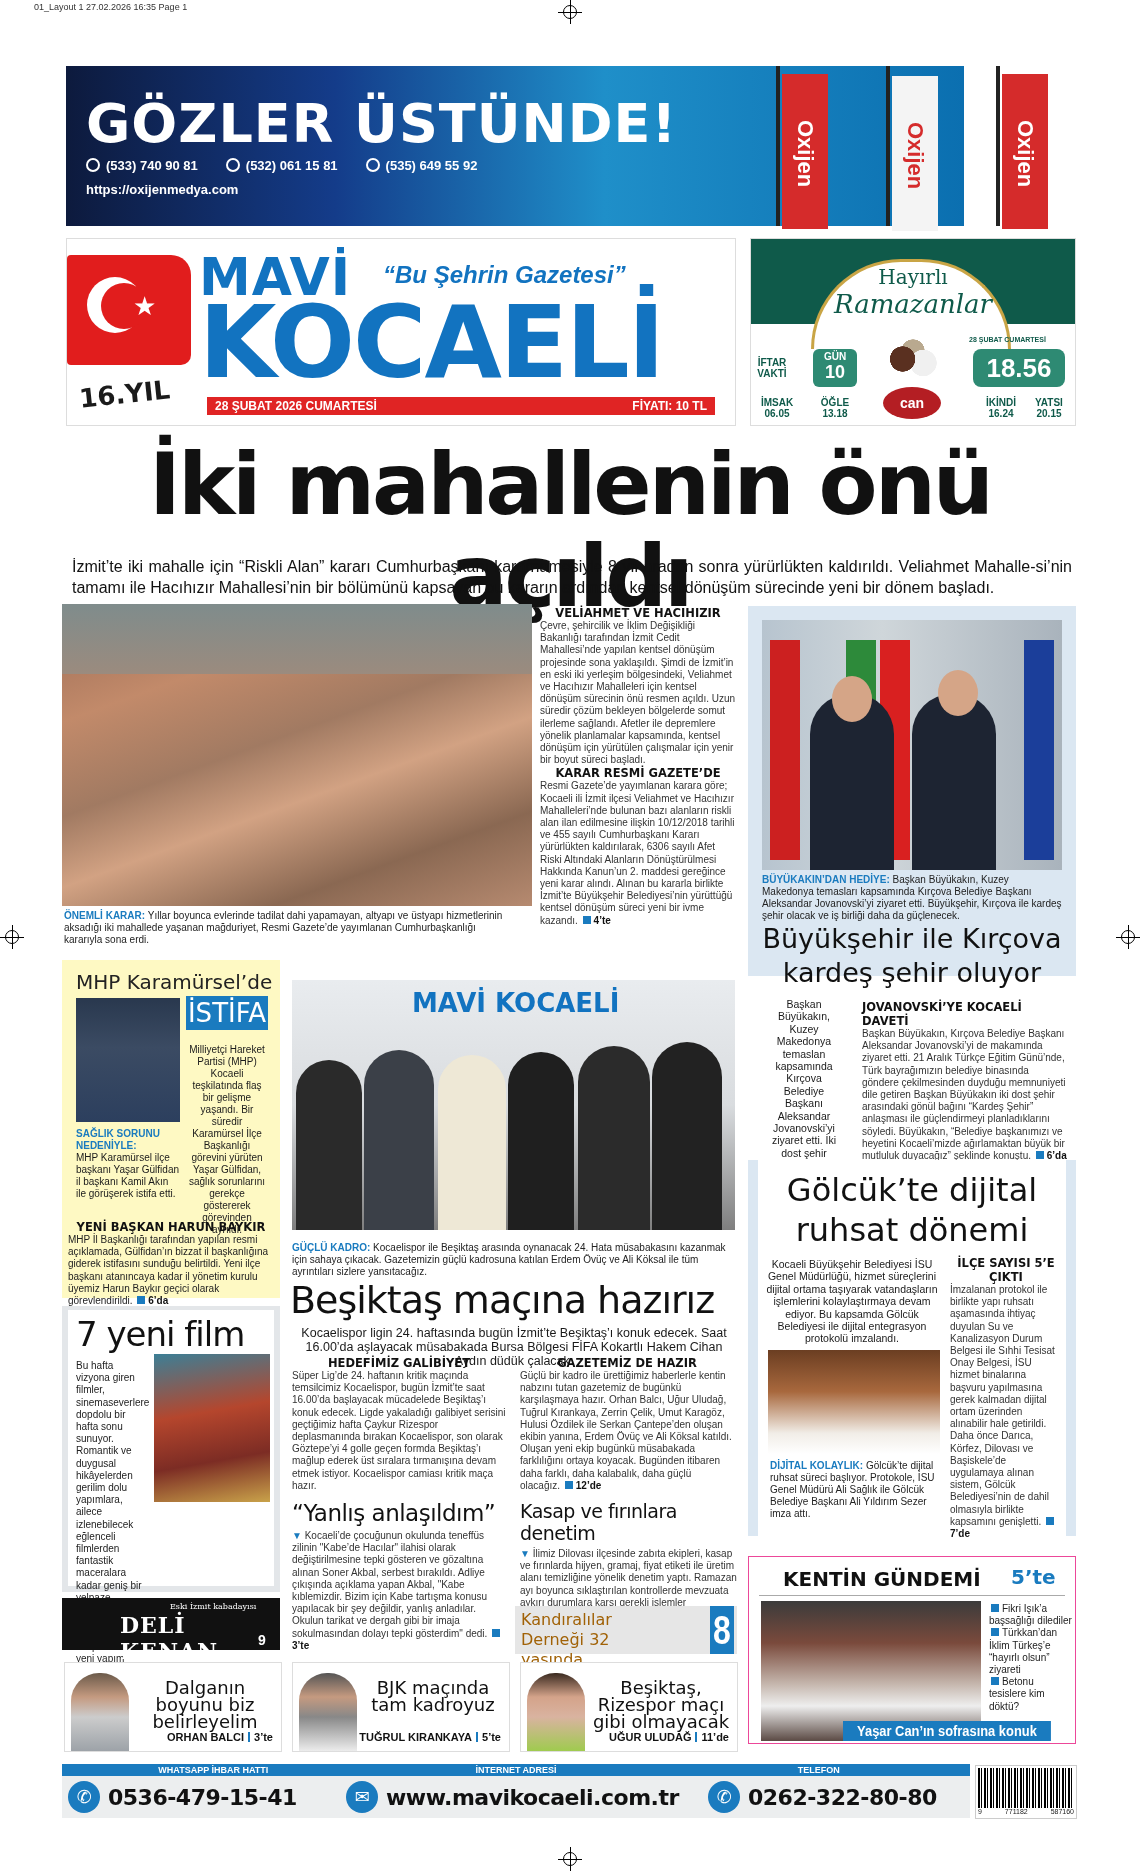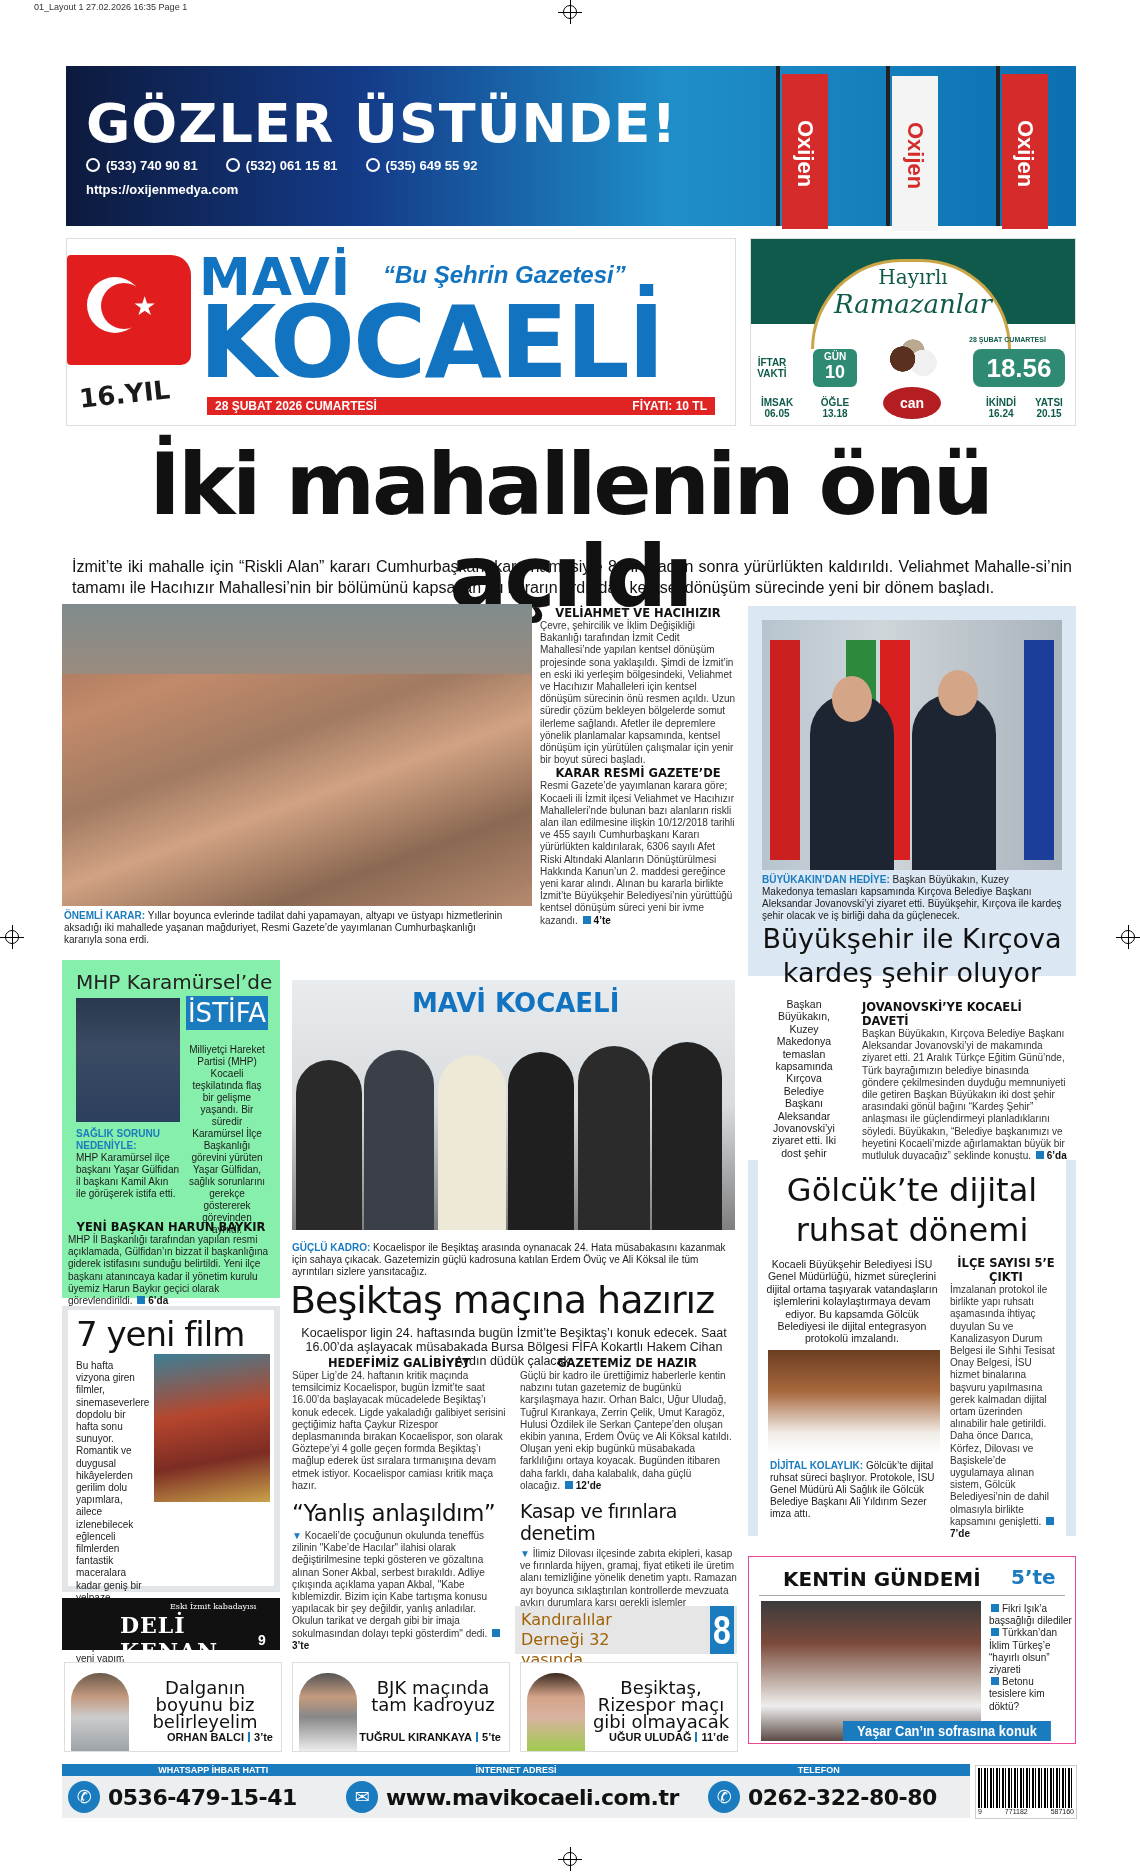--- a/index.html
+++ b/index.html
@@ -3,21 +3,21 @@
 <meta charset="utf-8">
 <style>
 *{box-sizing:border-box;margin:0;padding:0}
 body{width:1140px;height:1875px;background:#fff;font-family:"Liberation Sans",sans-serif;color:#1a1a1a;position:relative;overflow:hidden}
 .abs{position:absolute}
 .slug{left:34px;top:2px;font-size:9px;color:#333}
 .crop{width:14px;height:14px;border:1px solid #000;border-radius:50%}
 .crop:before{content:"";position:absolute;left:-6px;top:6px;width:24px;height:1px;background:#000}
 .crop:after{content:"";position:absolute;left:6px;top:-6px;width:1px;height:24px;background:#000}
 
-.ad{left:66px;top:66px;width:1010px;height:160px;background:linear-gradient(90deg,#0d1a3d 0%,#143c8a 30%,#1f8fc9 60%,#0b6fb0 100%)}
+.ad{left:66px;top:66px;width:898px;height:160px;background:linear-gradient(90deg,#0d1a3d 0%,#143c8a 30%,#1f8fc9 60%,#0b6fb0 100%)}
 .ad-title{left:20px;top:26px;font-size:54px;font-weight:900;color:#fff;letter-spacing:1px;font-family:"DejaVu Sans",sans-serif}
 .ad-phones{left:20px;top:92px;display:flex;gap:28px;color:#fff;font-size:13px;font-weight:bold}
 .ad-phones span.ic{display:inline-block;width:14px;height:14px;border:2px solid #fff;border-radius:50%;margin-right:6px;vertical-align:-2px}
 .ad-url{left:20px;top:116px;color:#fff;font-size:13px;font-weight:bold}
 .banner{position:absolute;top:0;width:46px;height:155px;background:#d52b2b}
 .banner .bt{position:absolute;left:0;top:20px;width:46px;height:120px;writing-mode:vertical-rl;color:#fff;font-weight:900;font-size:22px;text-align:center;line-height:46px}
 .banner.white{background:#f4f4f4}
 .banner.white .bt{color:#d52b2b}
 .pole{position:absolute;top:0;width:4px;height:160px;background:#222}
 
@@ -58,21 +58,21 @@
 .ref{display:inline-block;width:8px;height:8px;background:#1a7bbf;margin:0 3px 0 2px}
 .refl{font-weight:bold;color:#111}
 
 .rpanel{left:748px;top:606px;width:328px;height:370px;background:#dbe7f2}
 .rphoto{position:absolute;left:14px;top:14px;width:300px;height:250px;background:linear-gradient(90deg,#b7c4cf 0%,#cfd6da 40%,#a9b3bc 100%)}
 .rphoto .fl{position:absolute;top:20px;width:30px;height:220px}
 .p1{position:absolute;bottom:0;width:84px;height:176px;background:#1d2432;border-radius:40px 40px 0 0}
 .head{position:absolute;width:40px;height:46px;border-radius:50%;background:#d5a587}
 .rt-hl{font-family:"DejaVu Sans",sans-serif;font-size:27px;line-height:34px;text-align:center;color:#111}
 
-.mhp{left:62px;top:960px;width:218px;height:338px;background:#86efac}
+.mhp{left:62px;top:960px;width:218px;height:338px;background:#fef9c3}
 .mhp-photo{position:absolute;left:14px;top:38px;width:104px;height:124px;background:linear-gradient(180deg,#29384e 0%,#3b4b63 40%,#2c3f5e 100%)}
 .istifa{position:absolute;left:124px;top:36px;width:82px;height:34px;background:#1a7bbf;color:#fff;font-size:26px;font-family:"DejaVu Sans",sans-serif;text-align:center;line-height:34px}
 
 .team{left:292px;top:980px;width:443px;height:250px;background:linear-gradient(180deg,#e9ecef 0%,#d9dcdf 50%,#7f7f7f 100%);overflow:hidden}
 
 .gpanel{left:748px;top:1160px;width:328px;height:376px;background:#dbe7f2}
 .gin{position:absolute;left:10px;top:0;width:308px;height:376px;background:#fff}
 .gphoto{position:absolute;left:10px;top:190px;width:172px;height:104px;background:linear-gradient(180deg,#6b3e22 0%,#a8683d 40%,#f1ede7 80%,#fff 100%)}
 
 .film{left:62px;top:1306px;width:218px;height:286px;background:#e3e6e9}

